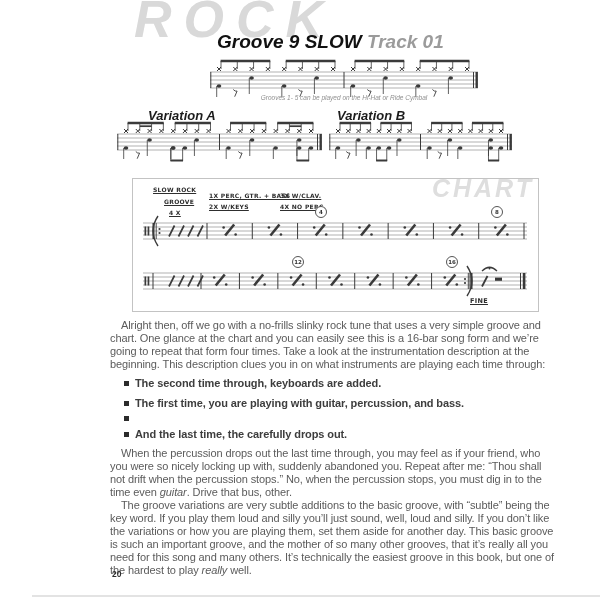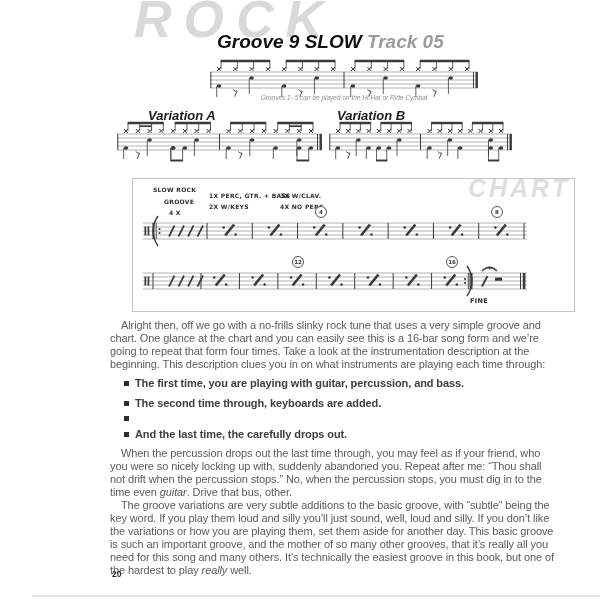--- a/index.html
+++ b/index.html
@@ -17,22 +17,22 @@
 
   .var-label{position:absolute;font-size:13px;font-weight:bold;font-style:italic;color:#1c1c1c;}
   #var-a-label{left:116px;top:108px;}
   #var-b-label{left:305px;top:108px;text-align:right;}
 
   svg{position:absolute;overflow:visible;}
   #main-groove-svg{left:178px;top:56px;}
   #variation-a-svg{left:85px;top:118px;}
   #variation-b-svg{left:297px;top:118px;}
 
-  #chart-box{position:absolute;left:100px;top:178px;width:405px;height:132px;border:1px solid #c3c3c3;background:#fff;padding-left:36px;}
-  .hand{position:absolute;font-family:"DejaVu Sans",sans-serif;font-size:6px;font-weight:bold;color:#2e2e2e;letter-spacing:.3px;white-space:nowrap;}
+  #chart-box{position:absolute;left:100px;top:178px;width:405px;height:132px;border:1px solid #c3c3c3;background:#fff;}
+  .hand{position:absolute;font-family:"DejaVu Sans",sans-serif;font-size:6px;font-weight:bold;color:#2e2e2e;letter-spacing:.3px;white-space:nowrap;text-decoration:underline;}
   #lbl-slowrock{left:20px;top:7px;}
   #lbl-groove{left:31px;top:19px;}
   #lbl-4x{left:36px;top:30px;}
   #lbl-inst1{left:76px;top:13px;}
   #lbl-inst2{left:76px;top:24px;}
   #lbl-inst3{left:147px;top:13px;}
   #lbl-inst4{left:147px;top:24px;}
   #chart-row1-svg{left:10px;top:34px;}
   #chart-row2-svg{left:10px;top:84px;}
   .barnum{position:absolute;width:10px;height:10px;border:1px solid #555;border-radius:50%;
@@ -53,21 +53,21 @@
   #page-num{position:absolute;left:80px;top:569px;font-size:8.5px;font-weight:bold;color:#2d2d2d;text-align:center;}
   #page-edge{position:absolute;left:0;top:595px;width:600px;height:2px;background:#e3e3e3;}
 </style>
 </head>
 <body>
 
 <div id="page">
 
   <div id="rock-mark" class="watermark">ROCK</div>
 
-  <div id="main-title"><span>Groove 9 SLOW</span>&nbsp;<span class="track">Track 05</span></div>
+  <div id="main-title"><span>Groove 9 SLOW</span>&nbsp;<span class="track">Track 01</span></div>
 
   <svg id="main-groove-svg" width="268" height="48" viewBox="0 0 268 48">
       <line x1="0" y1="16" x2="268" y2="16" stroke="#8f8f8f" stroke-width="0.7"></line>
       <line x1="0" y1="20" x2="268" y2="20" stroke="#8f8f8f" stroke-width="0.7"></line>
       <line x1="0" y1="24" x2="268" y2="24" stroke="#8f8f8f" stroke-width="0.7"></line>
       <line x1="0" y1="28" x2="268" y2="28" stroke="#8f8f8f" stroke-width="0.7"></line>
       <line x1="0" y1="32" x2="268" y2="32" stroke="#8f8f8f" stroke-width="0.7"></line>
       <line x1="0.8" y1="16" x2="0.8" y2="32" stroke="#3a3a3a" stroke-width="1"></line>
       <line x1="134" y1="16" x2="134" y2="32" stroke="#3a3a3a" stroke-width="1"></line>
       <line x1="263.5" y1="16" x2="263.5" y2="32" stroke="#3a3a3a" stroke-width="1"></line>
@@ -454,25 +454,25 @@
       </svg>
 
     <span id="lbl-fine" class="hand">FINE</span>
   </div>
 
   <div id="body-text">
     <p>Alright then, off we go with a no-frills slinky rock tune that uses a very simple groove and chart. One glance at the chart and you can easily see this is a 16-bar song form and we’re going to repeat that form four times. Take a look at the instrumentation description at the beginning. This description clues you in on what instruments are playing each time through:</p>
     <div id="bullet-list">
       <div class="bullet">
           <span class="sq"></span>
-          <span>The first time, you are playing with guitar, percussion, and bass.</span>
+          <span>The second time through, keyboards are added.</span>
         </div>
       <div class="bullet">
           <span class="sq"></span>
-          <span>The second time through, keyboards are added.</span>
+          <span>The first time, you are playing with guitar, percussion, and bass.</span>
         </div>
       <div class="bullet">
           <span class="sq"></span>
         </div>
       <div class="bullet">
           <span class="sq"></span>
           <span>And the last time, the carefully drops out.</span>
         </div>
     </div>
     <p><span>When the percussion drops out the last time through, you may feel as if your friend, who you were so nicely locking up with, suddenly abandoned you. Repeat after me: “Thou shall not drift when the percussion stops.” No, when the percussion stops, you must dig in to the time even </span><span class="em">guitar</span><span>. Drive that bus, other.</span></p>

